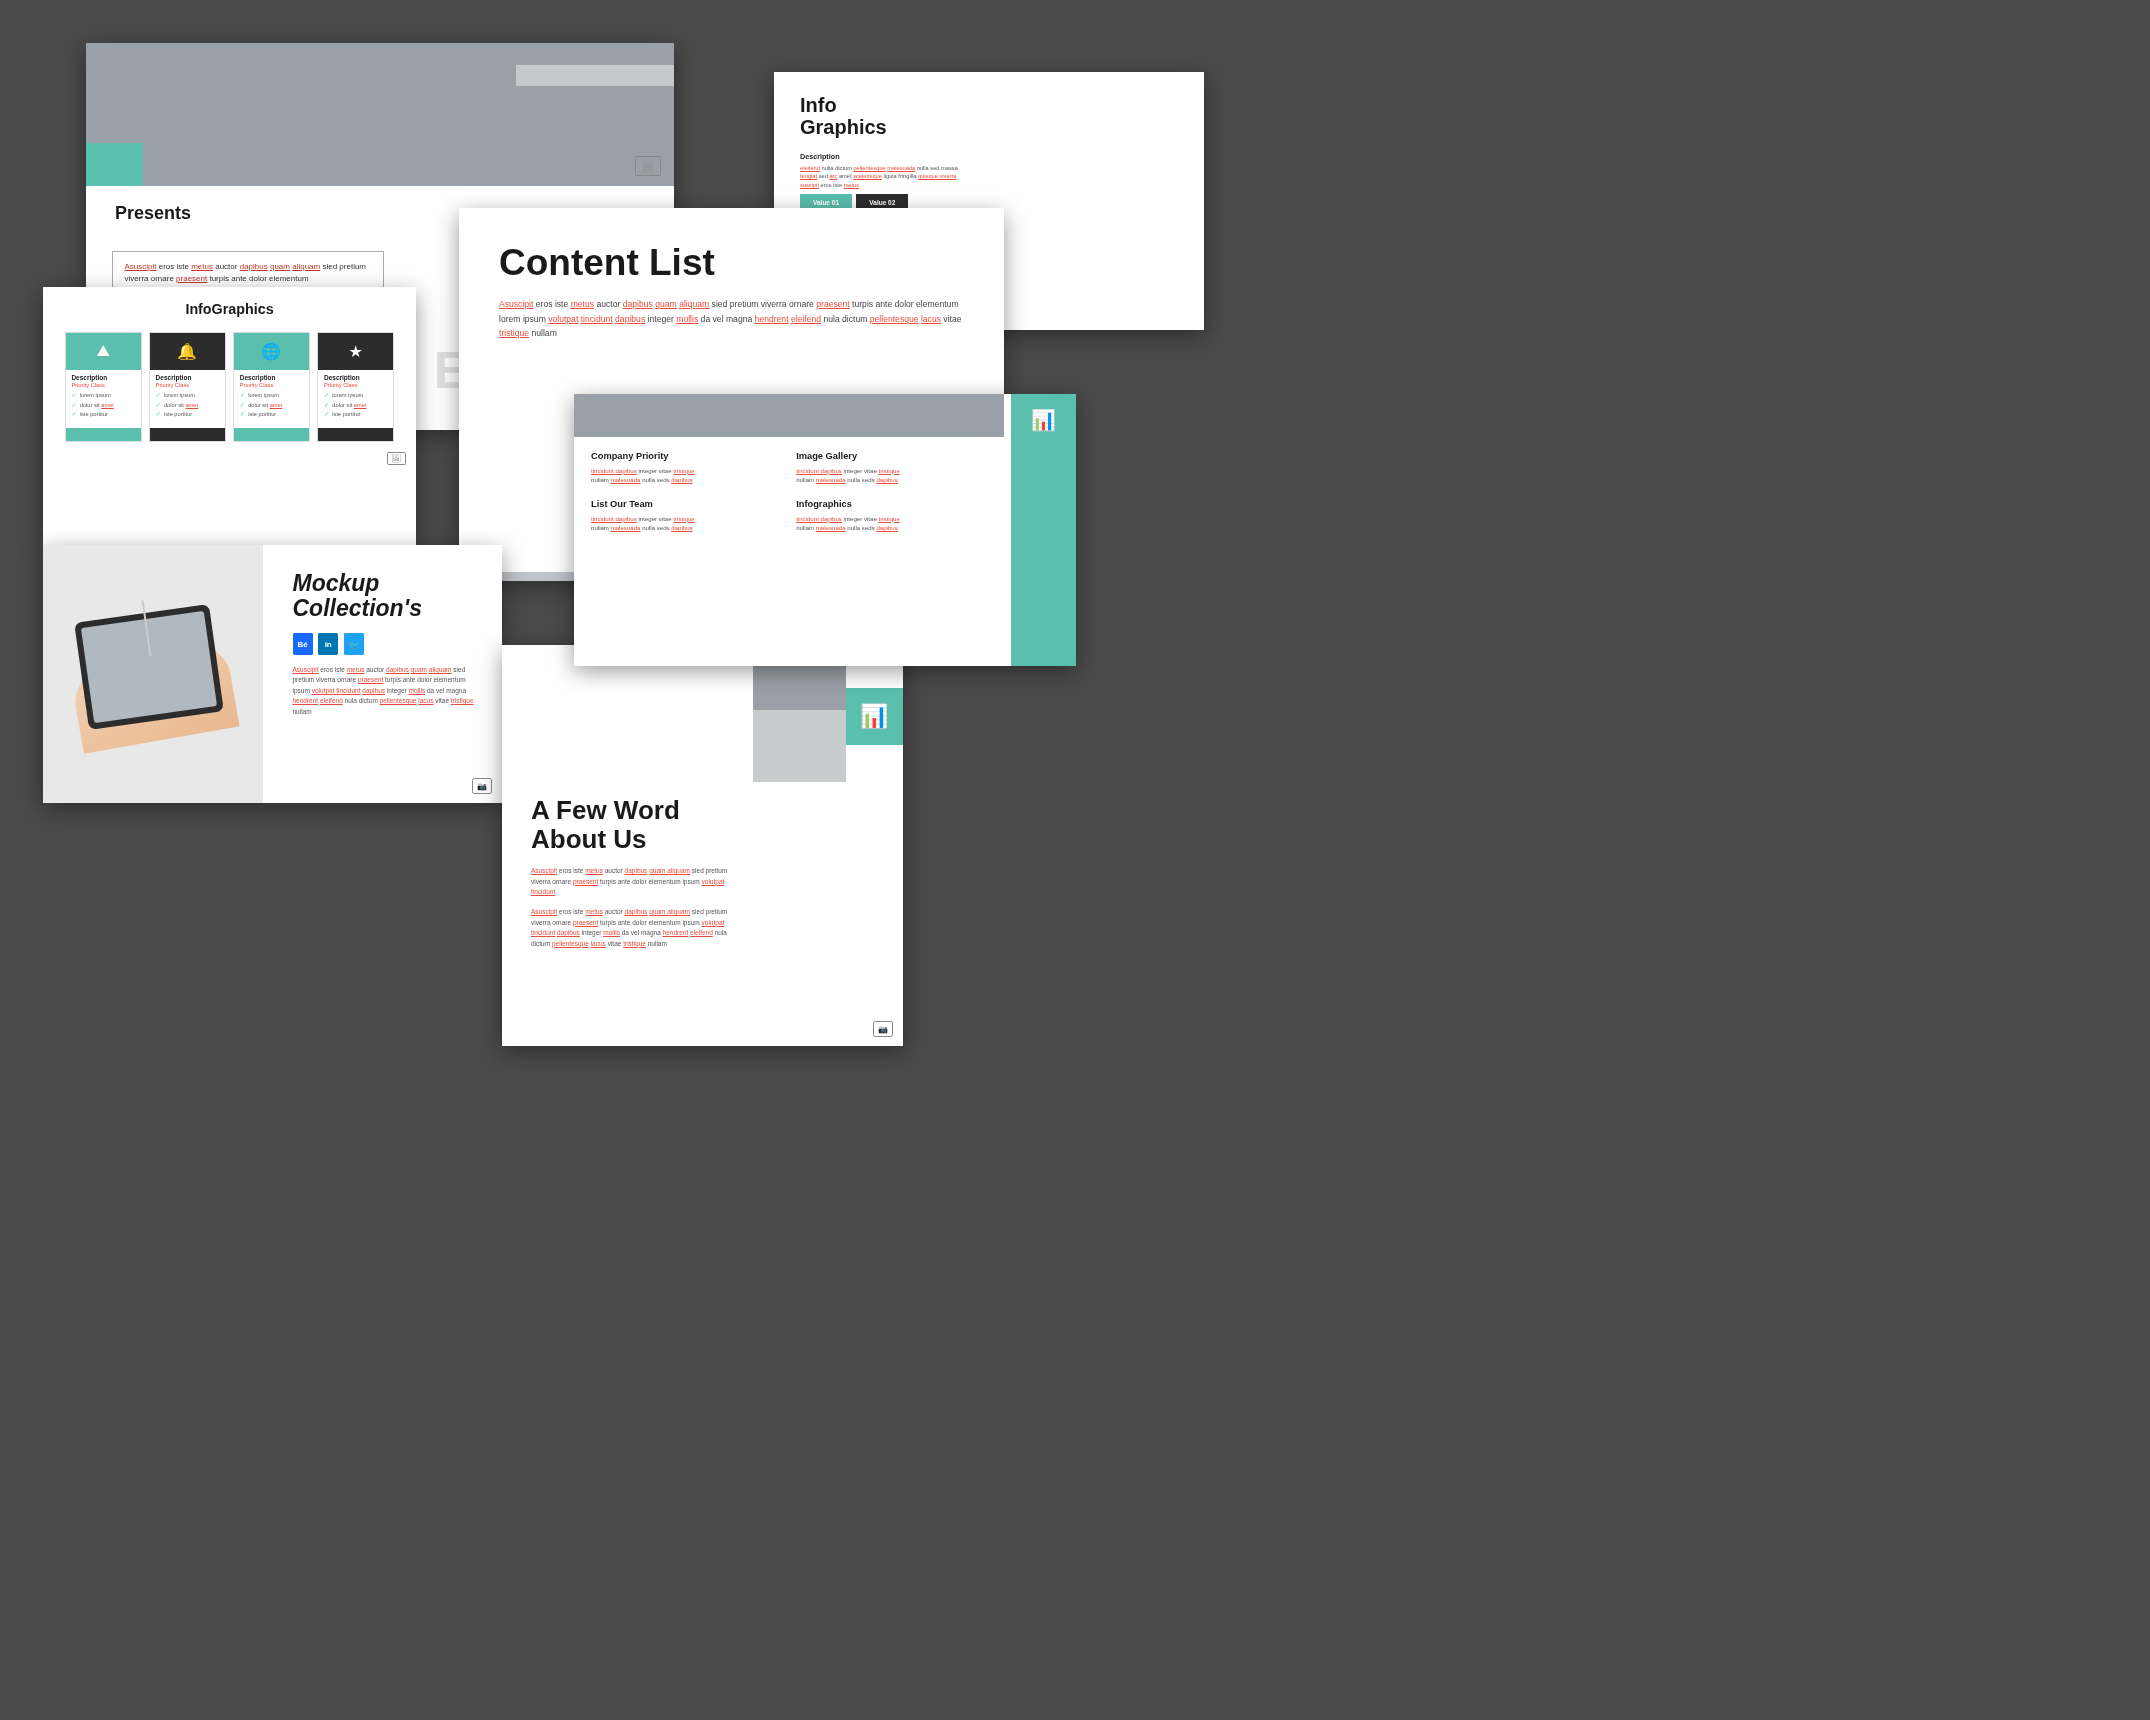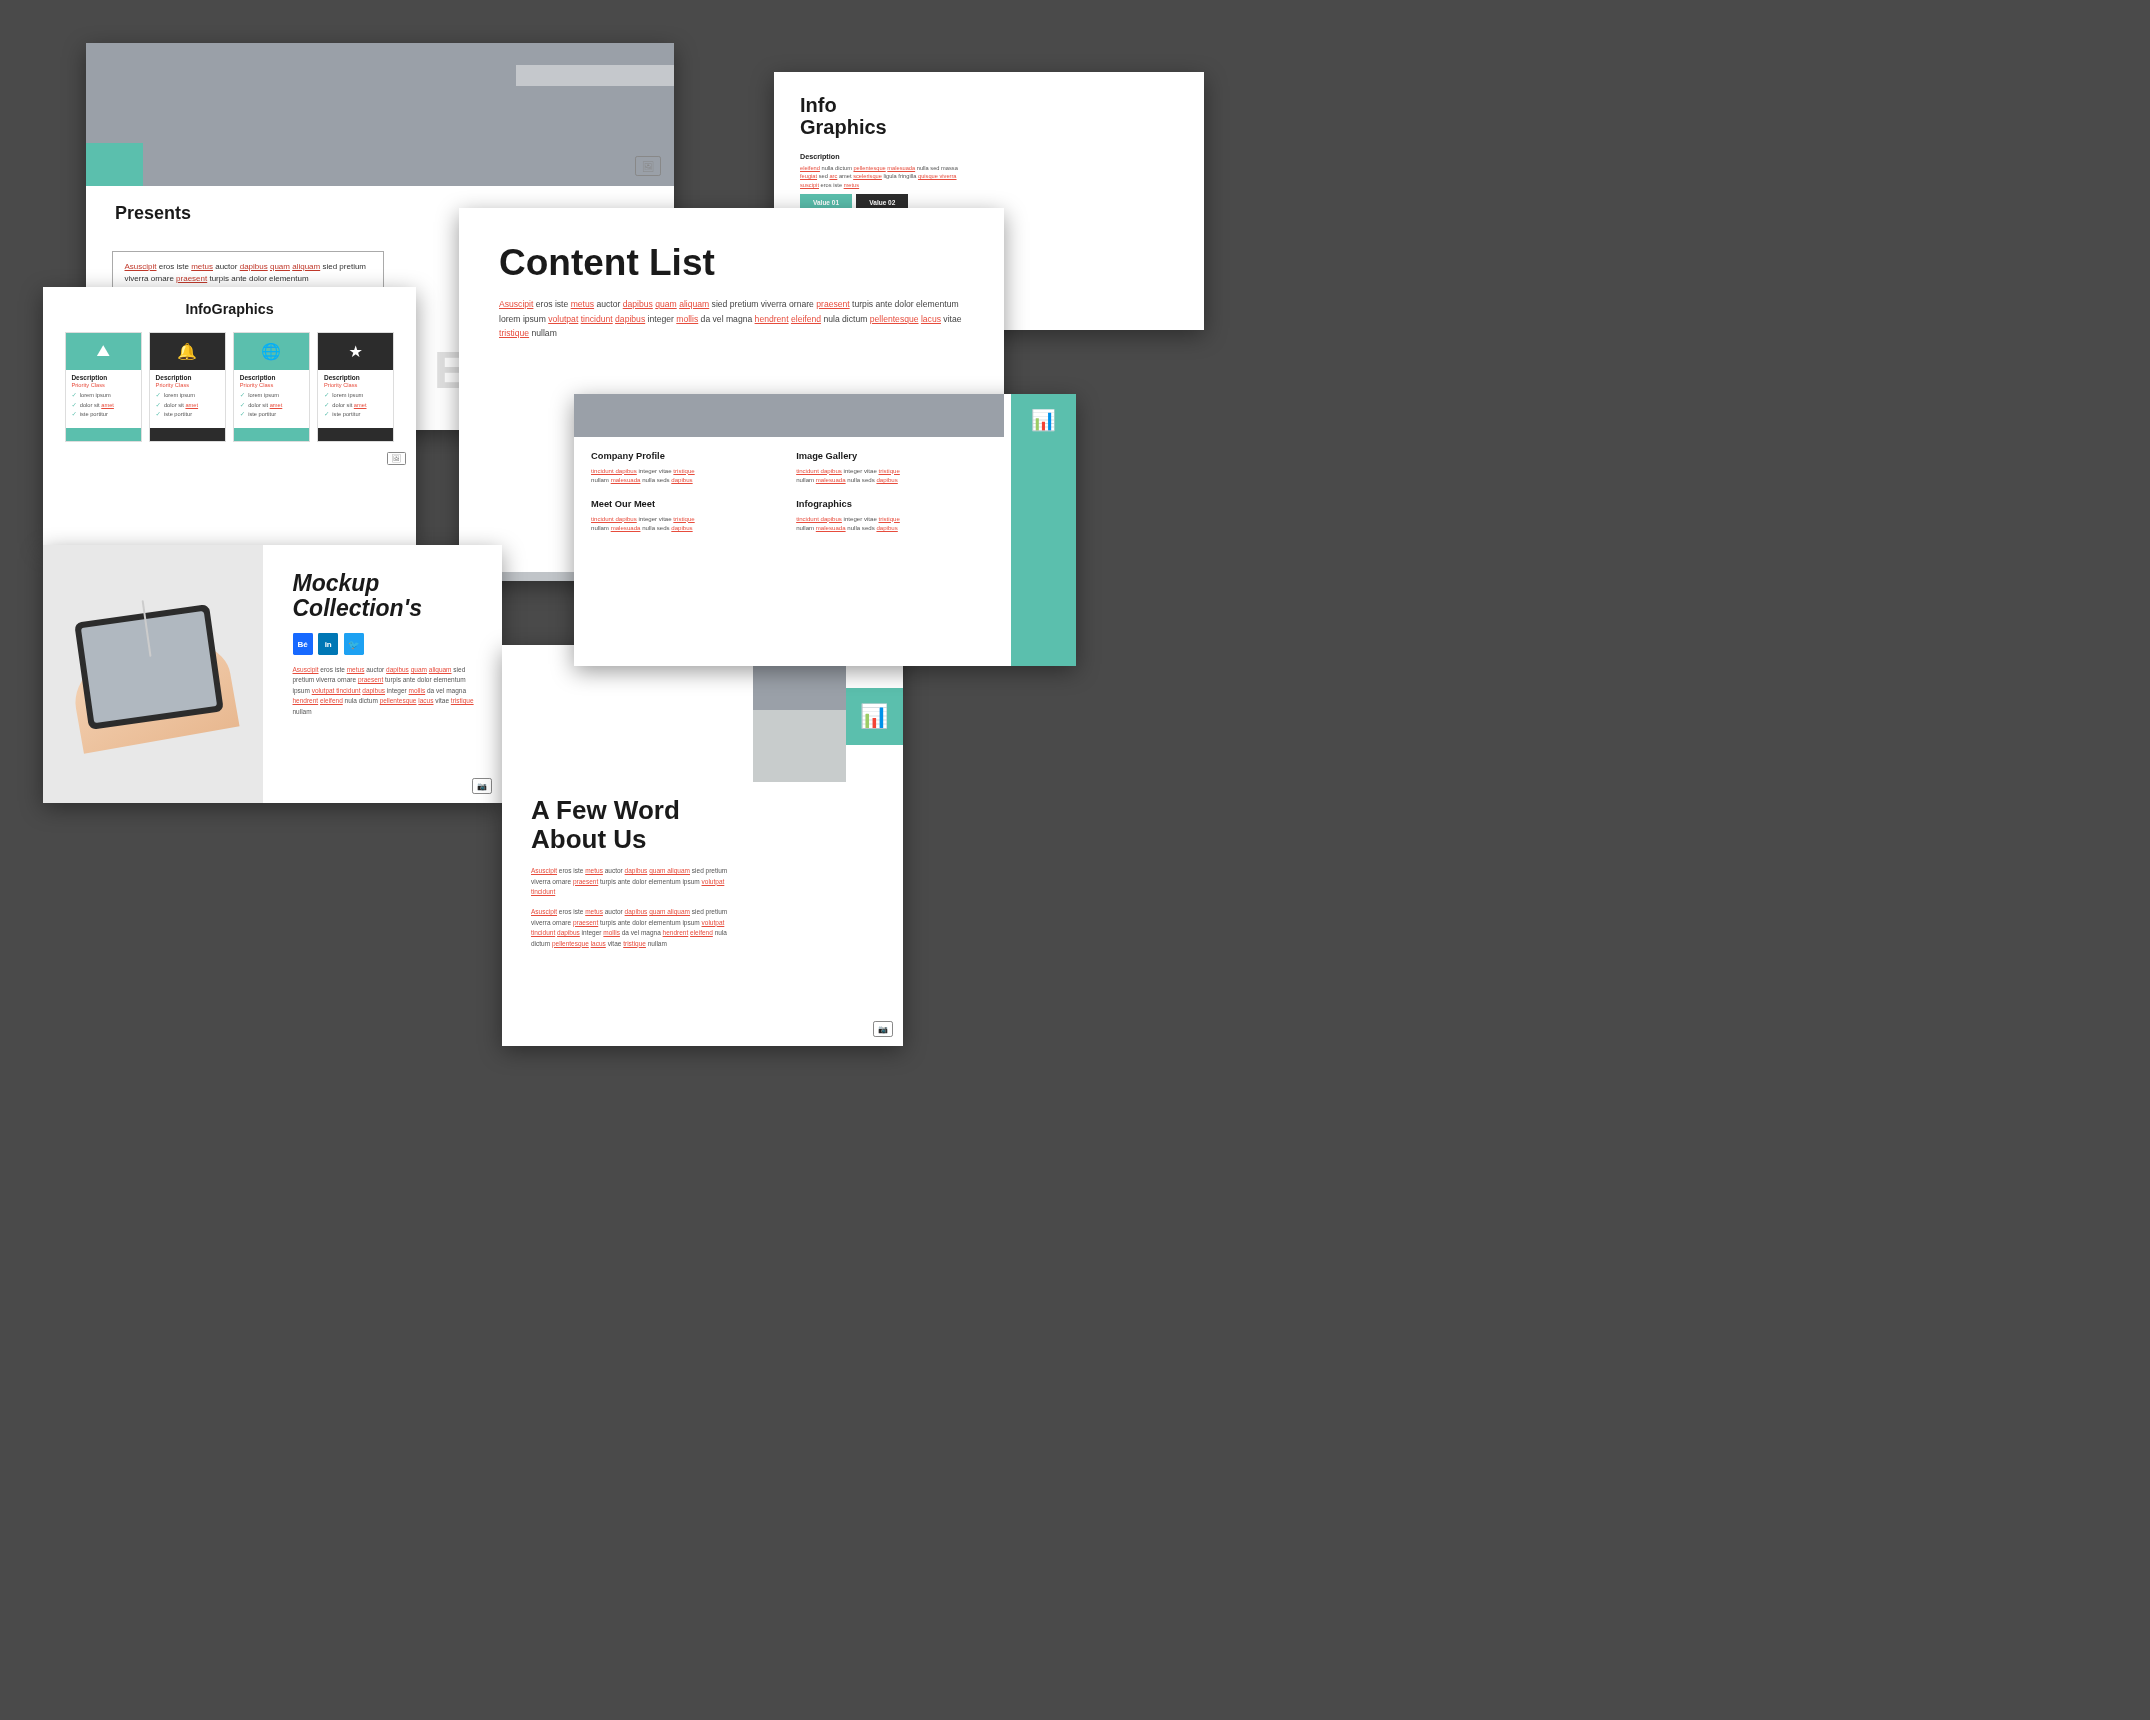--- a/index.html
+++ b/index.html
@@ -649,35 +649,35 @@
 </div>
 
 <div class="slide slide-company-profile" style="z-index:2;">
   <div class="top-teal-strip">
     <span class="icon-chart">📊</span>
   </div>
   <div class="main-content">
     <div class="gray-header"></div>
     <div class="cp-body">
       <div class="cp-section">
-        <div class="cp-title">Company Profile</div>
+        <div class="cp-title">Company Priority</div>
         <div class="cp-text">
           <span class="red-link">tincidunt dapibus</span> integer vitae <span class="red-link">tristique</span><br>
           nullam <span class="red-link">malesuada</span> nulla seds <span class="red-link">dapibus</span>
         </div>
       </div>
       <div class="cp-section">
         <div class="cp-title">Image Gallery</div>
         <div class="cp-text">
           <span class="red-link">tincidunt dapibus</span> integer vitae <span class="red-link">tristique</span><br>
           nullam <span class="red-link">malesuada</span> nulla seds <span class="red-link">dapibus</span>
         </div>
       </div>
       <div class="cp-section">
-        <div class="cp-title">Meet Our Meet</div>
+        <div class="cp-title">List Our Team</div>
         <div class="cp-text">
           <span class="red-link">tincidunt dapibus</span> integer vitae <span class="red-link">tristique</span><br>
           nullam <span class="red-link">malesuada</span> nulla seds <span class="red-link">dapibus</span>
         </div>
       </div>
       <div class="cp-section">
         <div class="cp-title">Infographics</div>
         <div class="cp-text">
           <span class="red-link">tincidunt dapibus</span> integer vitae <span class="red-link">tristique</span><br>
           nullam <span class="red-link">malesuada</span> nulla seds <span class="red-link">dapibus</span>

